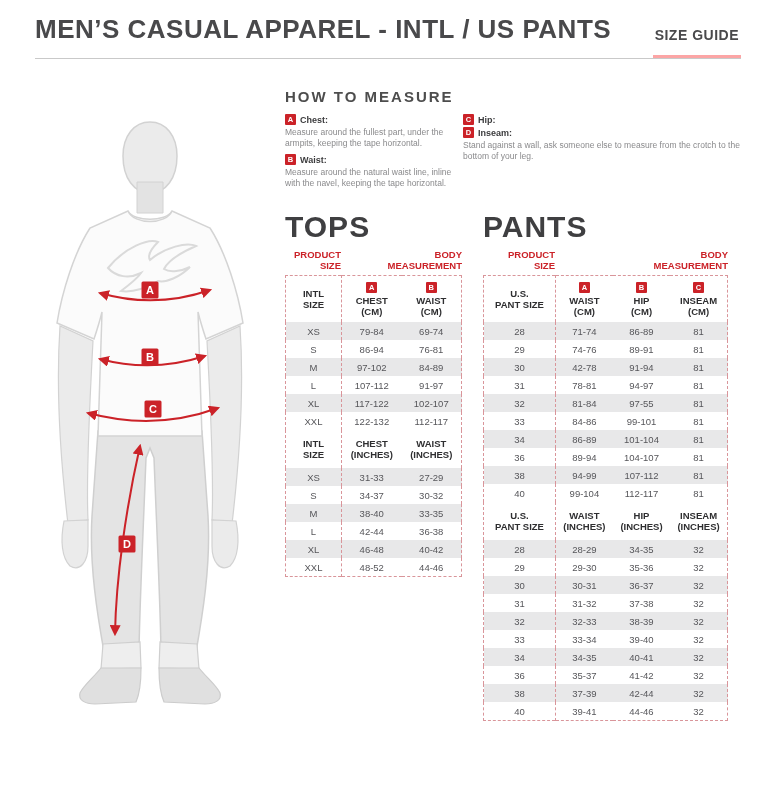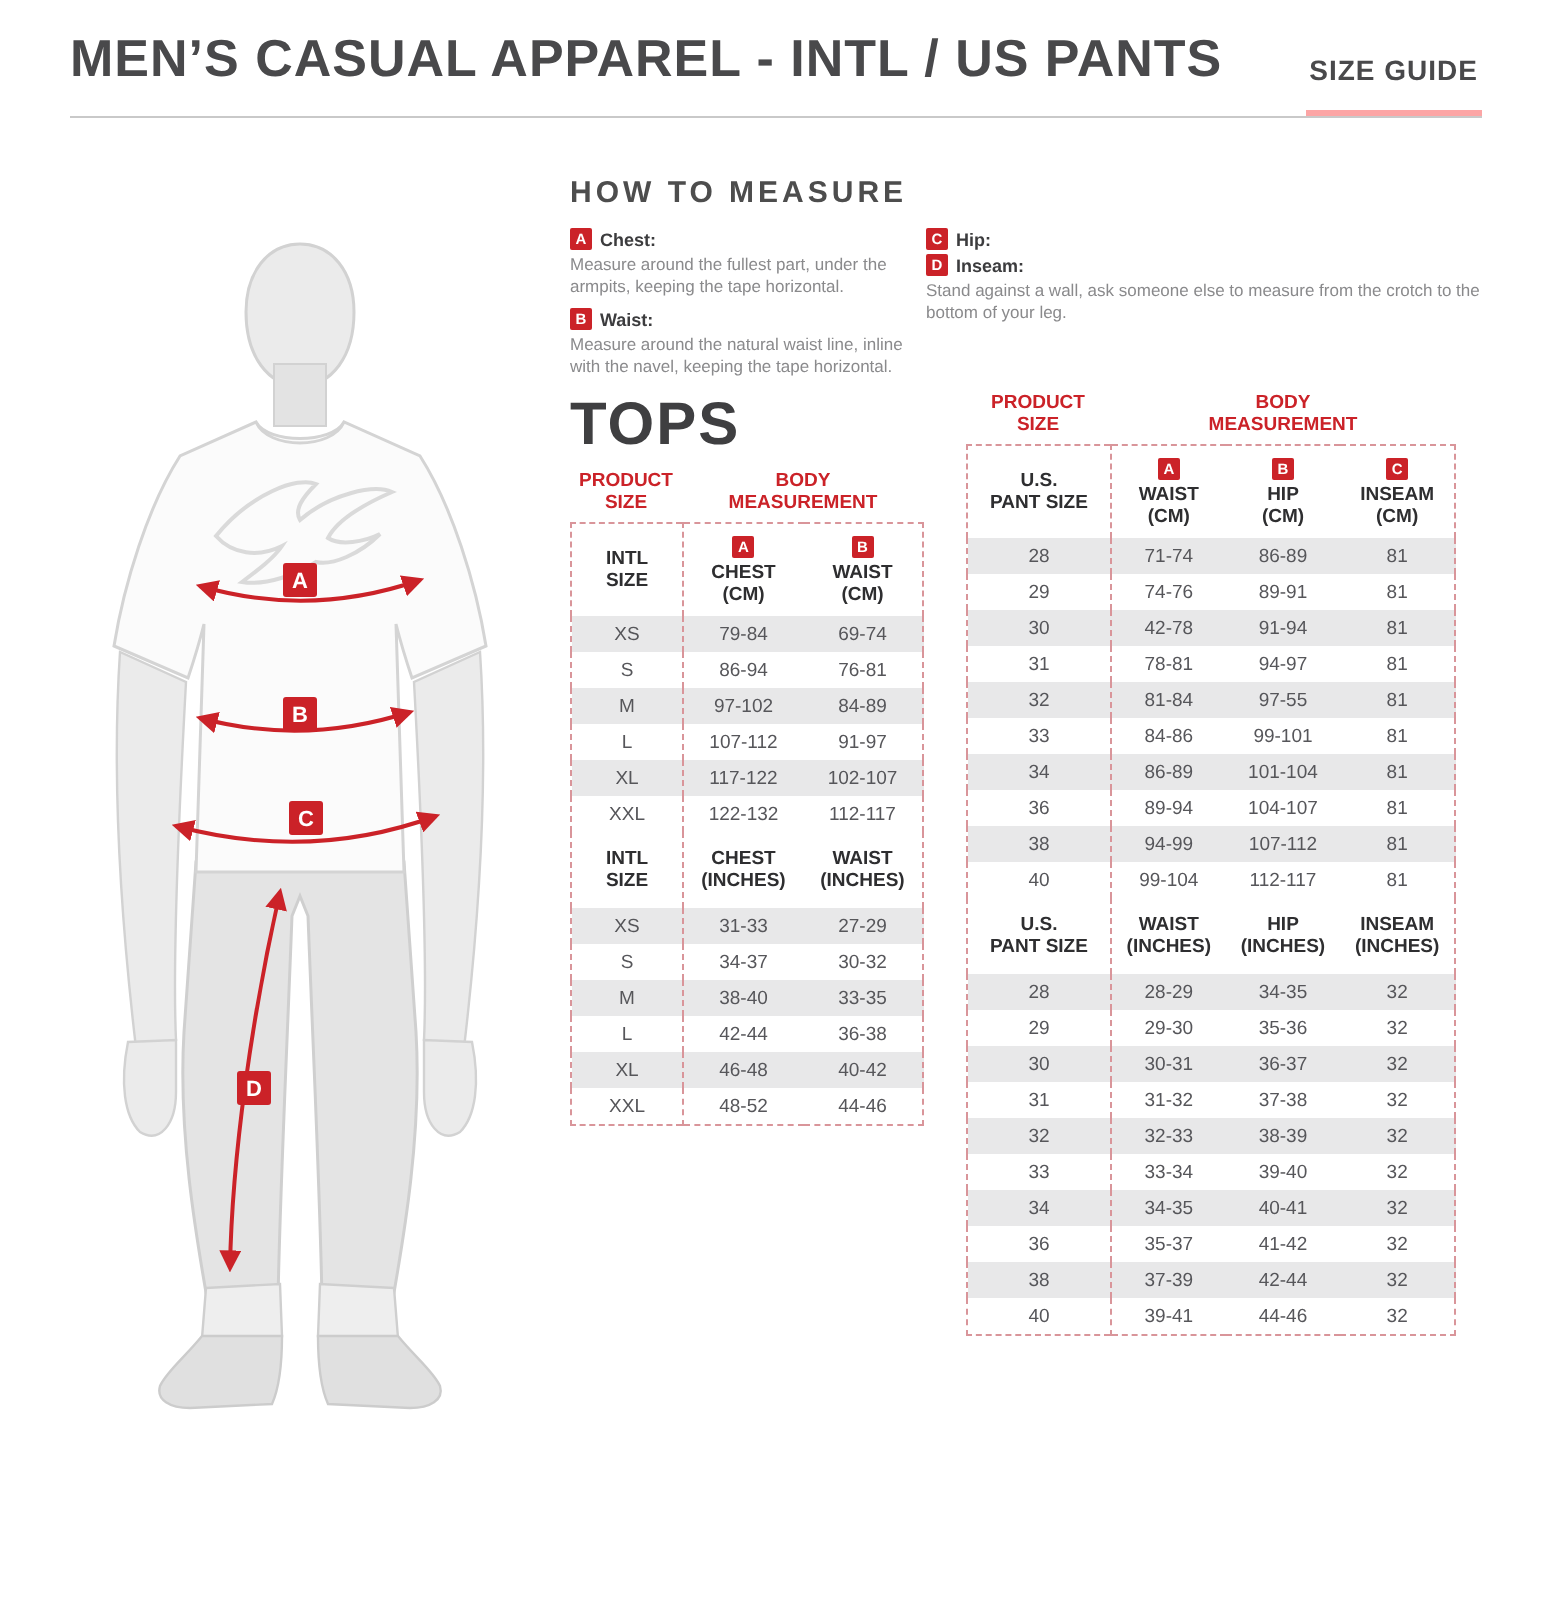--- a/index.html
+++ b/index.html
@@ -24,23 +24,23 @@
   .htm-item { margin-bottom:2px; }
   .htm-head { display:flex; gap:4px; align-items:center; font-weight:bold; color:#3c3c3e; font-size:9px; }
   .mini-badge { width:11px; height:11px; min-width:11px; background:#cb2228; color:#fff;
     font-size:7.5px; font-weight:bold; display:flex; align-items:center; justify-content:center; border-radius:1px; }
   .htm-text { margin:2px 0 5px 0; color:#8a8a8c; line-height:1.3; font-size:8.5px; }
 
   
   .table-block { position:absolute; }
   .tops-block { left:285px; top:196px; width:177px; }
   .pants-block { left:483px; top:196px; width:245px; }
-  .table-block h2 { font-size:30px; font-weight:bold; color:#3f3f41; letter-spacing:1px; line-height:1; margin:2px 0 7px 0; }
+  .table-block h2 { font-size:30px; font-weight:bold; color:#3f3f41; letter-spacing:1px; line-height:1; margin:16px 0 7px 0; }
   .table-toplabels { display:flex; font-size:9.5px; font-weight:bold; color:#cb2228;
-    text-align:center; line-height:1.2; margin-bottom:3px; white-space:pre-line; }
+    text-align:right; line-height:1.2; margin-bottom:3px; white-space:pre-line; }
   .table-toplabels .c1 { width:56px; }
   .pants-block .table-toplabels .c1 { width:72px; }
   .table-toplabels .c2 { flex:1; }
 
   table.size-table { width:100%; border-collapse:collapse; table-layout:fixed;
     border:1px dashed #d9959a; }
   .size-table th, .size-table td { text-align:center; vertical-align:middle; padding:0; }
   .size-table th:first-child, .size-table td:first-child { border-right:1px dashed #d9959a; }
   .size-table tr.main-head th { height:47px; }
   .size-table tr.sub-head th { height:38px; }
@@ -259,20 +259,21 @@
           <tr>
             <td>XXL</td>
             <td>48-52</td>
             <td>44-46</td>
           </tr>
         </tbody>
     </table>
   </div>
 
   <div class="table-block pants-block">
+    <h2>PANTS</h2>
     <div class="table-toplabels">
       <span class="c1">PRODUCT
 SIZE</span>
       <span class="c2">BODY
 MEASUREMENT</span>
     </div>
     <table class="size-table">
       <colgroup>
           <col style="width:72px">
           <col>

